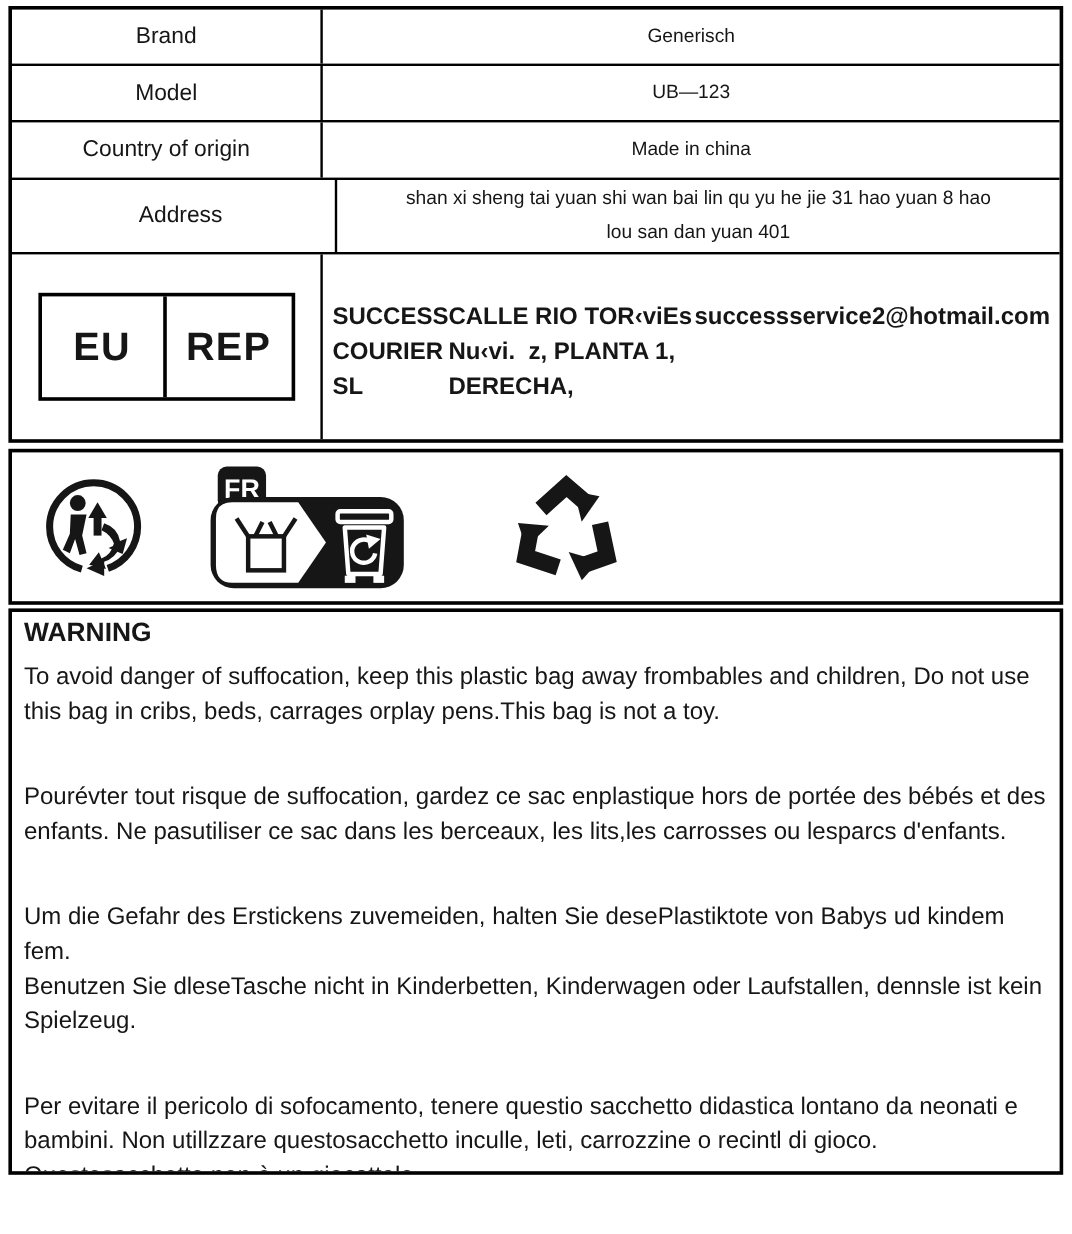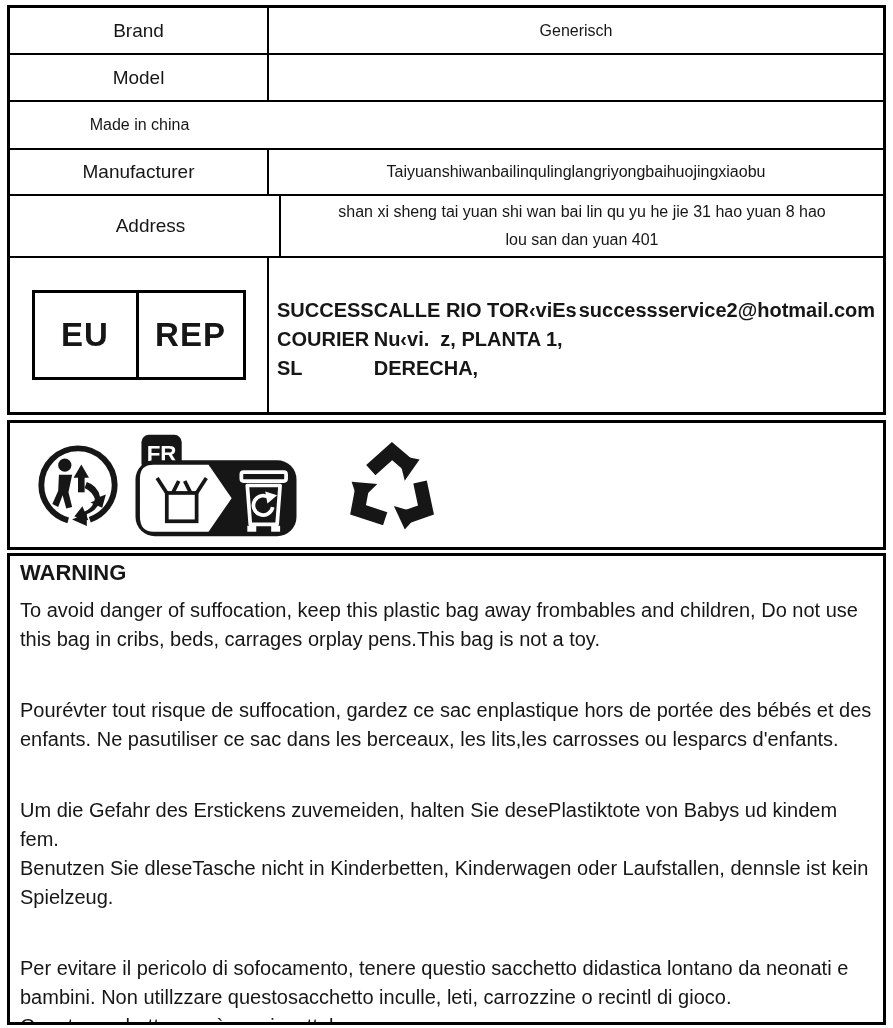--- a/index.html
+++ b/index.html
@@ -21,21 +21,21 @@
   .eu-cell{display:flex;align-items:center;justify-content:center;}
   .eu-badge{display:grid;grid-template-columns:104px 104px;height:84px;border:3px solid #000;background:#fff;}
   .eu-badge-cell{display:flex;align-items:center;justify-content:center;font-weight:bold;
                  font-size:33px;letter-spacing:1px;}
   .eu-badge-cell.left{border-right:3px solid #000;}
   .eu-lines{flex-direction:row;align-items:flex-start;justify-content:center;text-align:left;
             font-weight:bold;font-size:20px;line-height:29px;white-space:pre-wrap;padding-left:8px;margin-top:36px;}
 
   
   .icons-box{border:3px solid #000;height:124px;margin-top:5px;display:flex;align-items:center;
-             padding-left:24px;}
+             padding-left:24px;gap:40px;}
   .icons-box svg{display:block;}
   .icon-fr{margin-left:12px;}
   .icon-recycle{margin-left:36px;}
 
   
   .warning-box{border:3px solid #000;margin-top:3px;height:458px;padding:4px 10px;overflow:hidden;}
   .warning-title{font-weight:bold;font-size:22px;margin:0 0 10px 0;}
   .warning-box p{margin:0 0 42px 0;font-size:20px;line-height:29px;white-space:pre-line;}
   .warning-box p:last-child{margin-bottom:0;}
 </style>
@@ -44,27 +44,25 @@
 
 <div class="sheet">
 
   <div class="info-table">
     <div class="t-row r0">
       <div class="t-label">Brand</div>
       <div class="t-value">Generisch</div>
     </div>
     <div class="t-row r1">
       <div class="t-label">Model</div>
+      <div class="t-value">UB—123</div>
     </div>
     <div class="t-row r2">
+      <div class="t-label">Country of origin</div>
       <div class="t-value">Made in china</div>
-    </div>
-    <div class="t-row r3">
-      <div class="t-label">Manufacturer</div>
-      <div class="t-value">Taiyuanshiwanbailinqulinglangriyongbaihuojingxiaobu</div>
     </div>
     <div class="t-row r4">
       <div class="t-label">Address</div>
       <div class="t-value">shan xi sheng tai yuan shi wan bai lin qu yu he jie 31 hao yuan 8 hao
 lou san dan yuan 401</div>
     </div>
     <div class="t-row r5">
       <div class="t-label eu-cell">
         <div class="eu-badge">
           <div class="eu-badge-cell left">EU</div>

